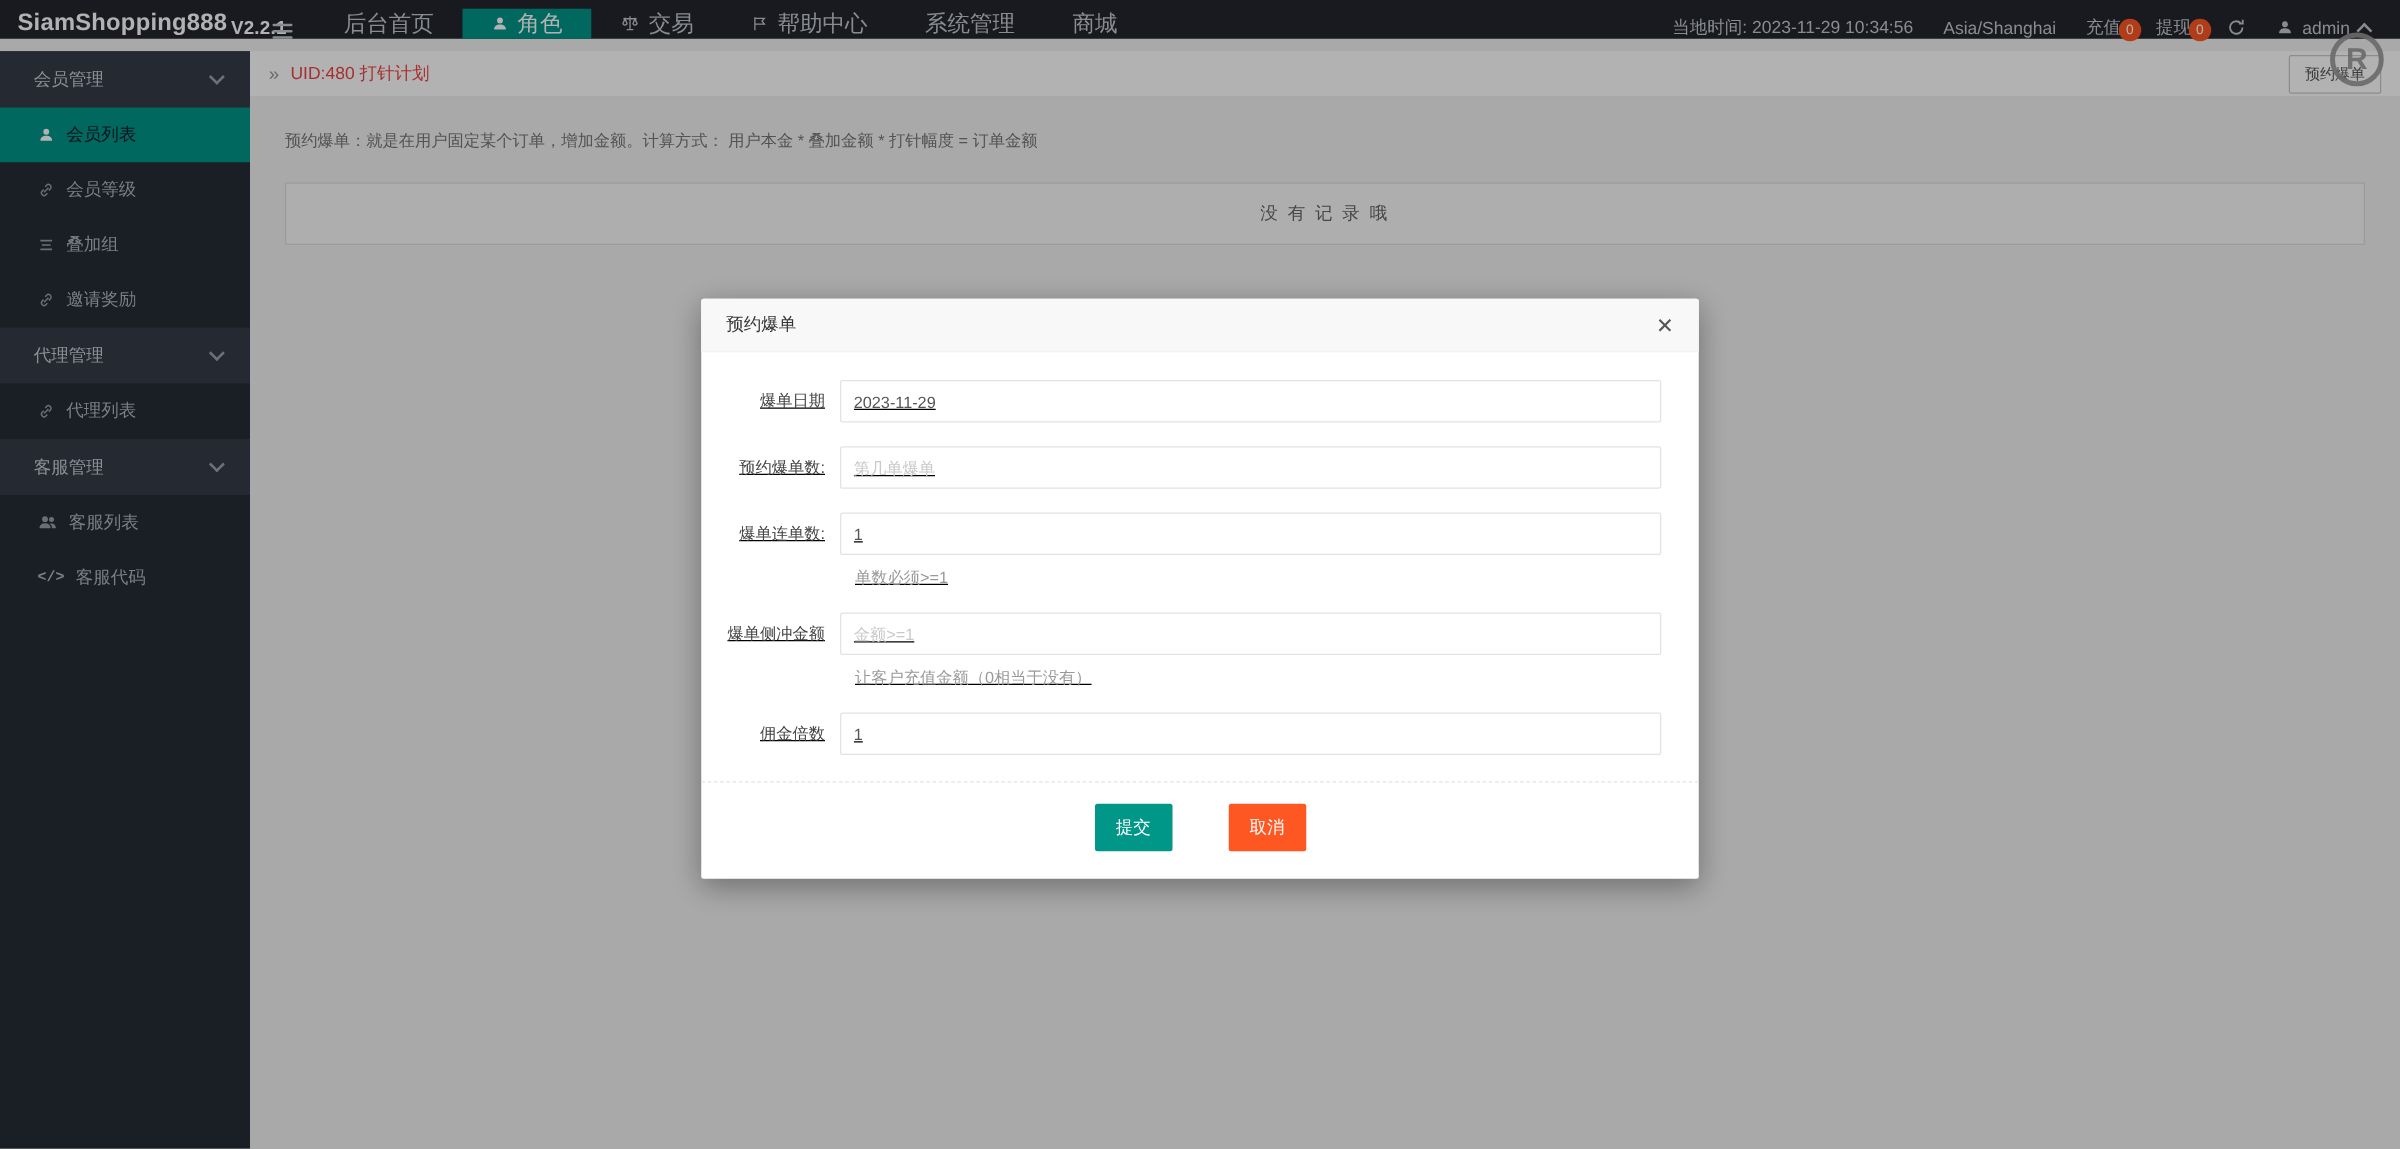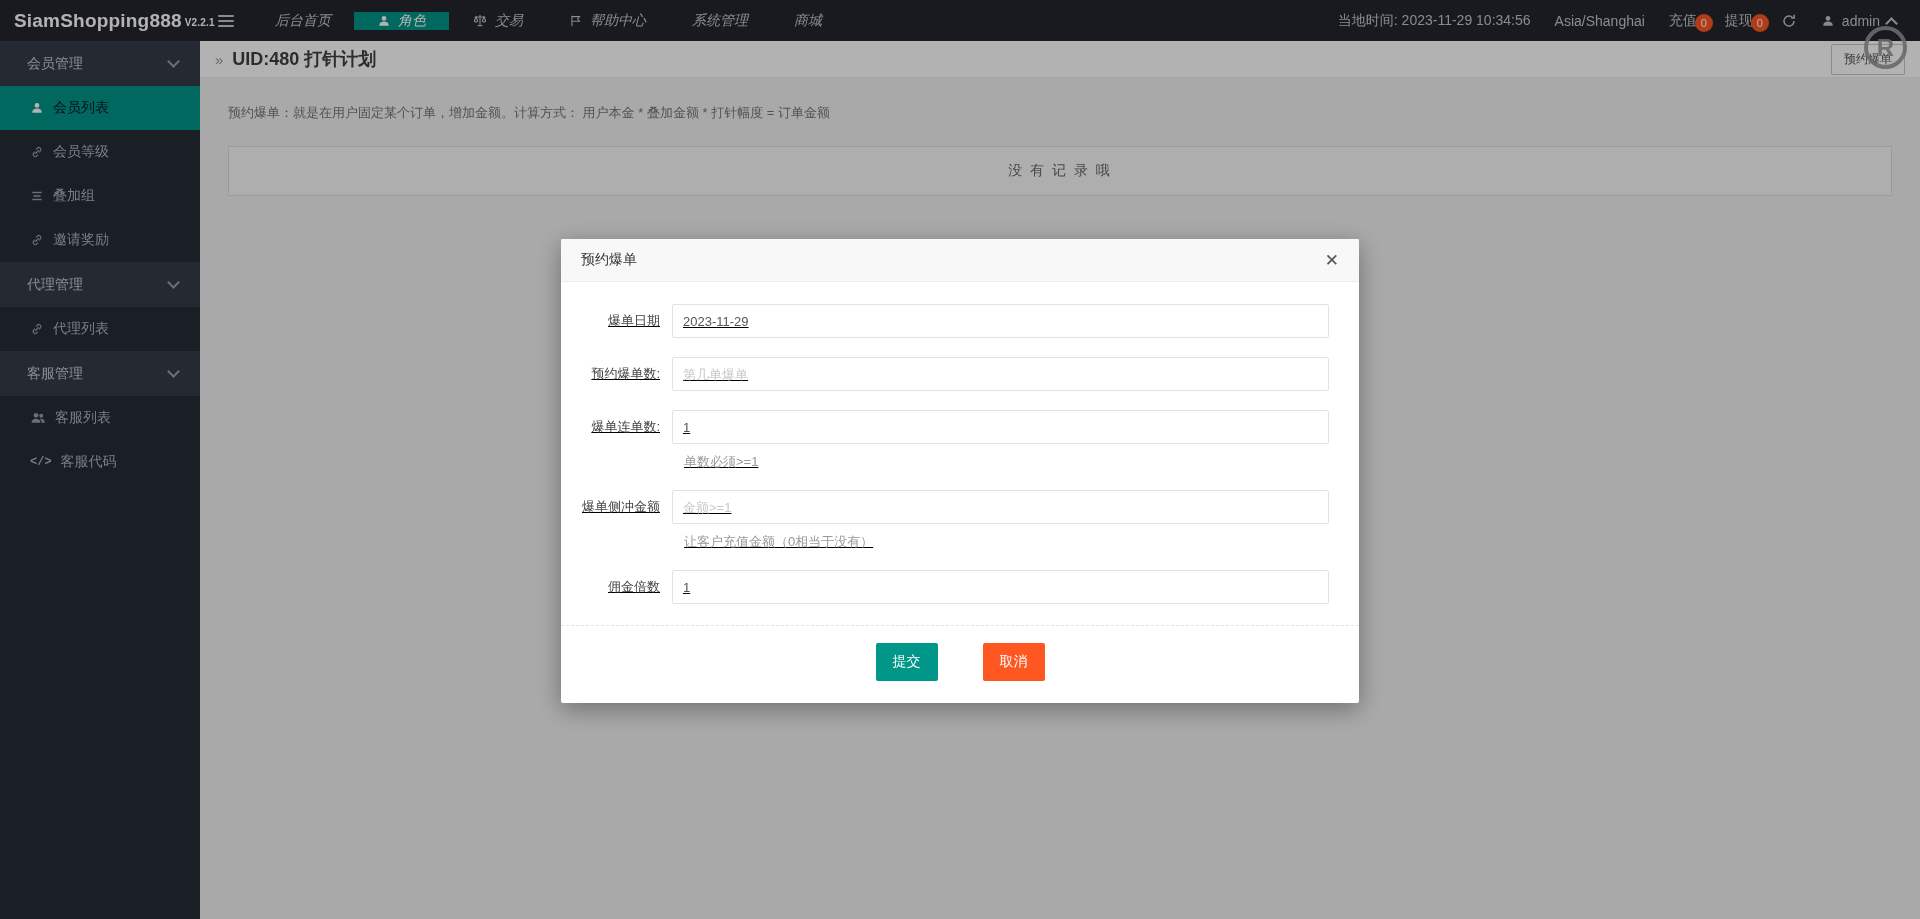--- a/index.html
+++ b/index.html
@@ -6,37 +6,37 @@
   html, body { width: 1920px; height: 919px; overflow: hidden; }
   body {
     font-family: "Liberation Sans", "DejaVu Sans", sans-serif;
     background: #f2f2f2;
     position: relative;
     font-size: 14px;
   }
 
   
   .topbar {
-    position: absolute; top: 0; left: 0; right: 0; height: 41px;
+    position: absolute; top: 0; left: 0; right: 0; height: 31px;
     background: #23262e; color: #c3c7cd;
-    display: flex; align-items: center; z-index: 5;
+    display: flex; align-items: flex-end; z-index: 5;
   }
   .logo {
     width: 200px; display: flex; align-items: center; padding-left: 14px;
     color: #fff; font-size: 19px; font-weight: bold; letter-spacing: .2px;
     flex-shrink: 0;
   }
-  .logo .ver { font-size: 10px; font-weight: bold; margin-left: 3px; align-self: flex-start; margin-top: 7px; }
+  .logo .ver { font-size: 15px; font-weight: bold; margin-left: 3px; align-self: flex-start; margin-top: 7px; }
   .hamburger { width: 52px; display: flex; align-items: center; justify-content: center; cursor: pointer; }
   .hamburger .bars { width: 16px; height: 12px; display: flex; flex-direction: column; justify-content: space-between; }
   .hamburger .bars i { display: block; height: 2px; background: #c3c7cd; border-radius: 1px; }
   .topnav { display: flex; align-items: stretch; }
   .topnav .nav-item {
     display: flex; align-items: center; gap: 7px; padding: 0 23px;
-    cursor: pointer; font-size: 14px; color: #c3c7cd; font-style: italic;
+    cursor: pointer; font-size: 18px; color: #c3c7cd;
   }
   .topnav .nav-item.active { background: #009688; color: #ffffff; }
   .top-right { margin-left: auto; display: flex; align-items: stretch; }
   .top-seg { display: flex; align-items: center; padding: 0 12px; cursor: default; }
   .top-seg.click { cursor: pointer; }
   .badge-wrap { position: relative; padding: 0 16px 0 12px; display: flex; align-items: center; cursor: pointer; }
   .badge {
     position: absolute; top: 2px; right: 0px; min-width: 18px; height: 18px;
     background: #ff5722; color: #fff; border-radius: 50%;
     font-size: 11px; line-height: 18px; text-align: center; padding: 0 2px;
@@ -66,21 +66,21 @@
   .side-item.active .svgicon { color: #fff; }
   .code-glyph { font-family: "Liberation Mono", "DejaVu Sans Mono", monospace; font-size: 12px; font-weight: bold; }
 
   
   .main { position: absolute; left: 200px; top: 41px; right: 0; bottom: 0; background: #f2f2f2; }
   .breadcrumb-bar {
     height: 37px; background: #fff; display: flex; align-items: center;
     padding: 0 15px; border-bottom: 1px solid #ececec;
   }
   .crumb-arrow { color: #999; font-size: 15px; margin-right: 9px; }
-  .crumb-title { color: #404040; font-size: 18px; font-weight: bold; }
+  .crumb-title { color: #ef4444; font-size: 14px; }
   .crumb-action {
     margin-left: auto; background: #fff; border: 1px solid #c9c9c9; border-radius: 2px;
     color: #555; font-size: 12px; padding: 6px 12px; cursor: pointer;
     font-family: inherit;
   }
   .content { padding: 26px 28px; }
   .tip-text { font-size: 13px; color: #777; margin-bottom: 24px; }
   .empty-box {
     border: 1px solid #dedede; background: #fafafa; height: 50px;
     display: flex; align-items: center; justify-content: center;

